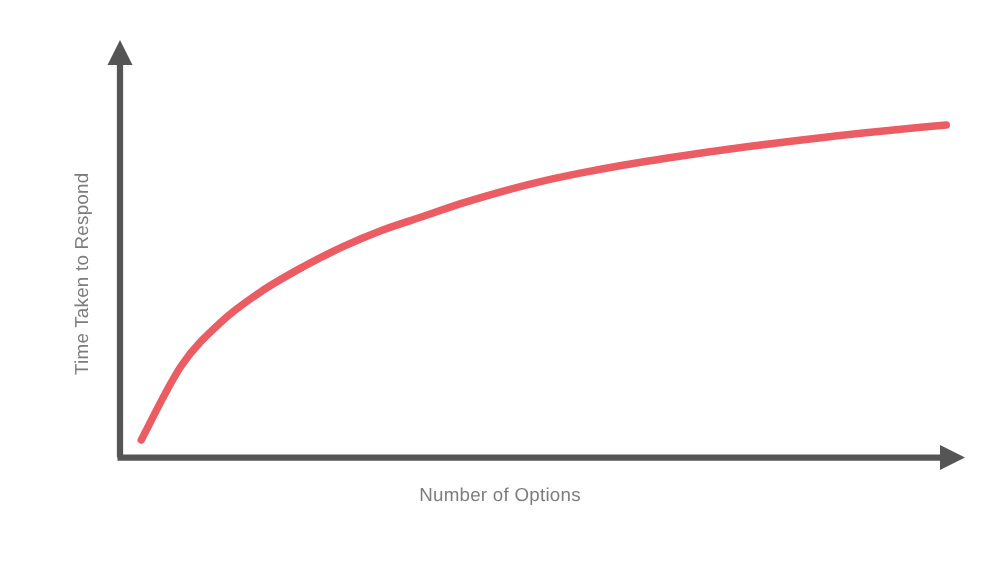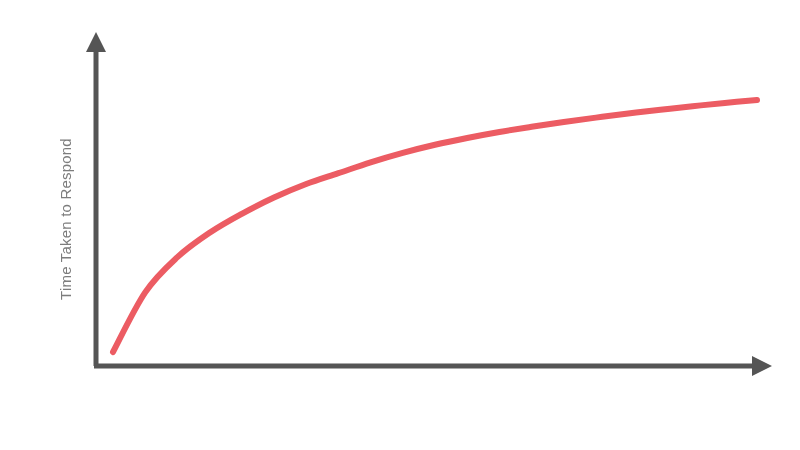--- a/index.html
+++ b/index.html
@@ -60,16 +60,17 @@
 
     <polygon points="96,32 106,52 86,52" fill="#555555"></polygon>
 
     <line x1="94" y1="366" x2="756" y2="366" stroke="#555555" stroke-width="5"></line>
 
     <polygon points="772,366 752,376 752,356" fill="#555555"></polygon>
 
     <path id="data-curve" fill="none" stroke="#ec5c63" stroke-width="6" stroke-linecap="round" stroke-linejoin="round" d="M 113.00 352.00 C 118.37 342.06, 134.47 308.19, 145.20 292.39 C 155.93 276.58, 166.67 267.10, 177.40 257.16 C 188.13 247.23, 198.87 240.00, 209.60 232.77 C 220.33 225.55, 231.07 219.68, 241.80 213.81 C 252.53 207.94, 263.27 202.52, 274.00 197.55 C 284.73 192.58, 295.47 188.06, 306.20 184.00 C 316.93 179.94, 327.67 176.77, 338.40 173.16 C 349.13 169.55, 359.87 165.71, 370.60 162.32 C 381.33 158.94, 392.07 155.77, 402.80 152.84 C 413.53 149.90, 424.27 147.19, 435.00 144.71 C 445.73 142.23, 456.47 140.06, 467.20 137.94 C 477.93 135.81, 488.67 133.83, 499.40 131.97 C 510.13 130.12, 520.87 128.50, 531.60 126.83 C 542.33 125.15, 553.07 123.48, 563.80 121.95 C 574.53 120.41, 585.27 119.01, 596.00 117.61 C 606.73 116.21, 617.47 114.86, 628.20 113.55 C 638.93 112.24, 649.67 110.97, 660.40 109.75 C 671.13 108.54, 681.87 107.36, 692.60 106.23 C 703.33 105.10, 714.07 104.02, 724.80 102.98 C 735.53 101.94, 751.63 100.50, 757.00 100.00"></path>
   </svg>
 
+  <div class="axis-label" id="xlabel">Number of Options</div>
 
   <div class="axis-label" id="ylabel">Time Taken to Respond</div>
 
 </div>
 
 </body></html>

